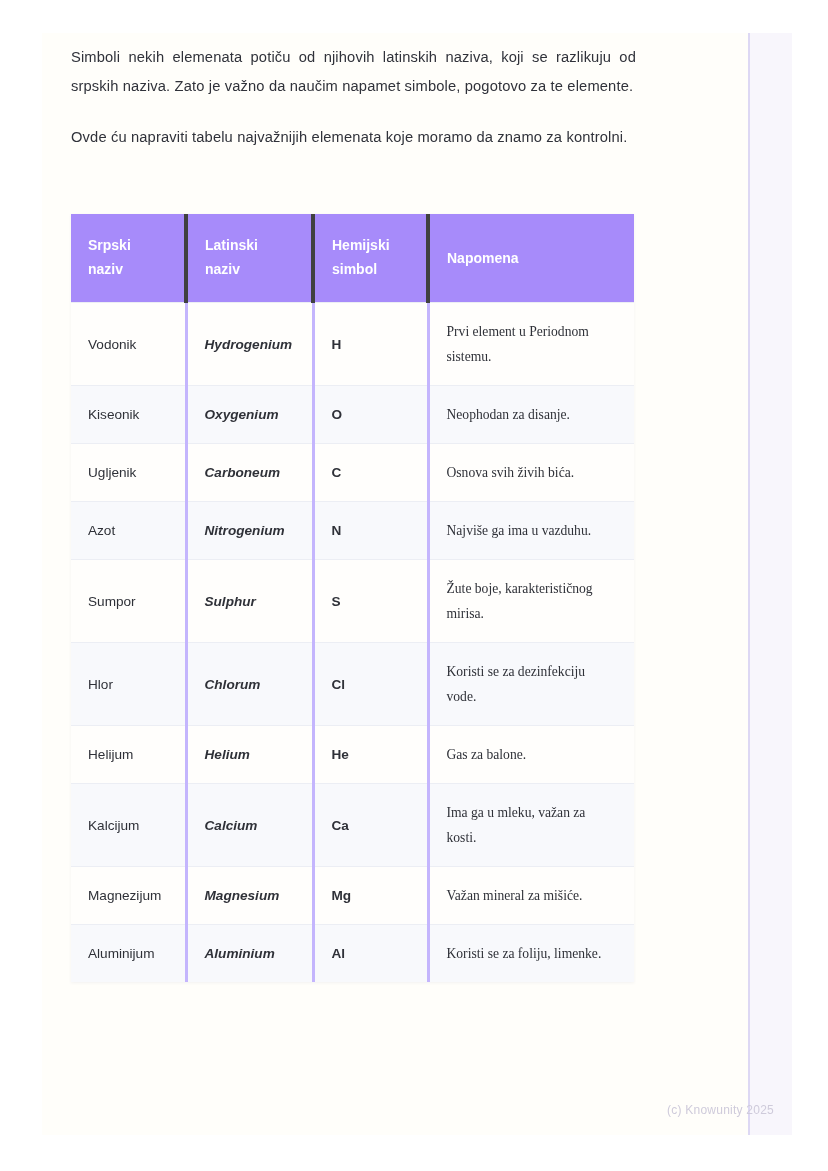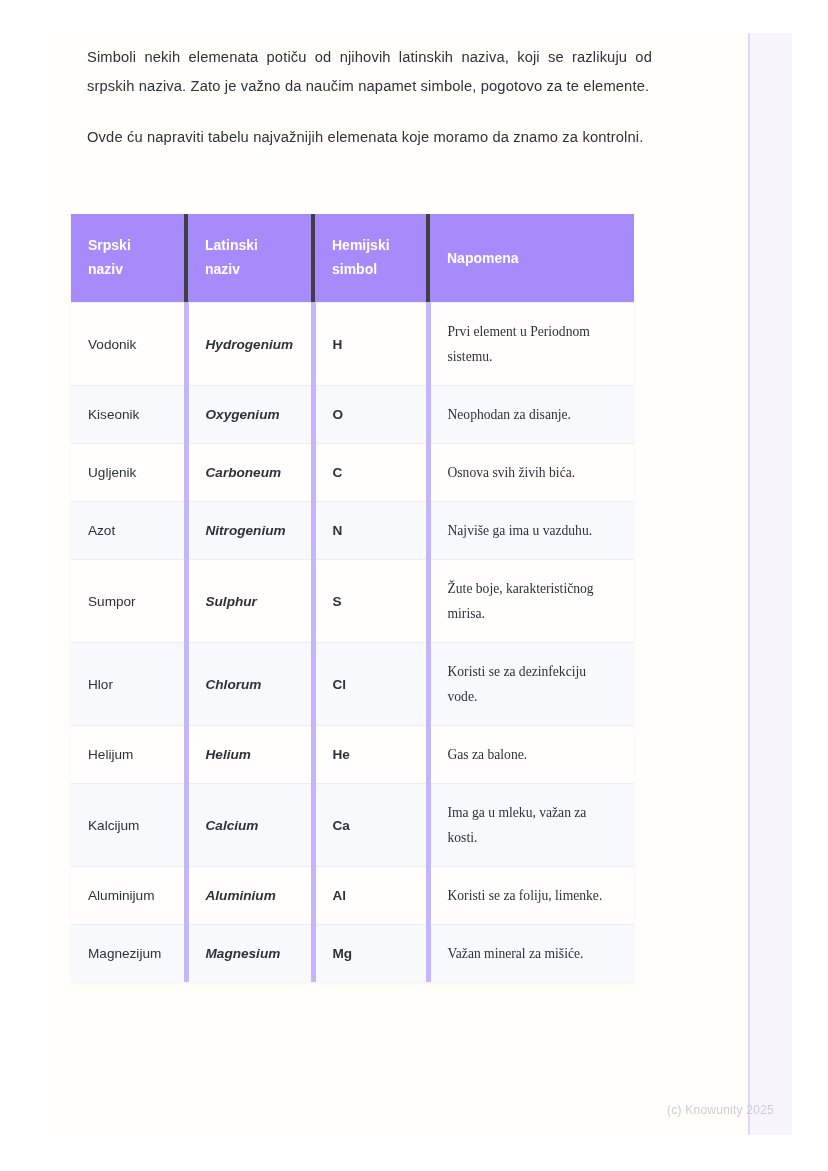--- a/index.html
+++ b/index.html
@@ -38,21 +38,20 @@
     border-left: 2px solid #ddd8f4;
     box-sizing: border-box;
   }
 
   
   #content {
     position: absolute;
     left: 29px;
     top: 10px;
     width: 565px;
-    margin-left: 16px;
   }
 
   .para {
     font-size: 14.7px;
     line-height: 29px;
     color: #30323a;
     text-align: justify;
     margin: 0 0 22px 0;
     letter-spacing: 0.01em;
   }
@@ -96,21 +95,21 @@
     vertical-align: middle;
   }
 
   table.element-table tbody td {
     font-size: 13.6px;
     line-height: 25px;
     color: #2f3138;
     padding: 16px 16px 16px 17px;
     vertical-align: middle;
     border-top: 1px solid #eceef4;
-    border-right: 5px solid #c4b5fd;
+    border-right: 3px solid #c4b5fd;
     word-wrap: break-word;
   }
   table.element-table tbody td:last-child { border-right: none; font-family: Liberation Serif, serif; }
 
   table.element-table tbody tr:nth-child(odd)  { background: #fffefc; }
   table.element-table tbody tr:nth-child(even) { background: #f8f9fc; }
 
   td.col-latin { font-style: italic; color: #3a3c44; font-weight: bold; }
   td.col-symbol { font-weight: bold; color: #16181d; }
 
@@ -199,30 +198,30 @@
             <td class="col-symbol">He</td>
             <td class="col-note">Gas za balone.</td>
           </tr>
           <tr>
             <td class="col-serbian">Kalcijum</td>
             <td class="col-latin">Calcium</td>
             <td class="col-symbol">Ca</td>
             <td class="col-note">Ima ga u mleku, važan za kosti.</td>
           </tr>
           <tr>
+            <td class="col-serbian">Magnezijum</td>
+            <td class="col-latin">Magnesium</td>
+            <td class="col-symbol">Mg</td>
+            <td class="col-note">Važan mineral za mišiće.</td>
+          </tr>
+          <tr>
             <td class="col-serbian">Aluminijum</td>
             <td class="col-latin">Aluminium</td>
             <td class="col-symbol">Al</td>
             <td class="col-note">Koristi se za foliju, limenke.</td>
           </tr>
-          <tr>
-            <td class="col-serbian">Magnezijum</td>
-            <td class="col-latin">Magnesium</td>
-            <td class="col-symbol">Mg</td>
-            <td class="col-note">Važan mineral za mišiće.</td>
-          </tr>
         </tbody>
     </table>
   </div>
 
   <div id="page-footer">(c) Knowunity 2025</div>
 
 </div>
 
 </body></html>

